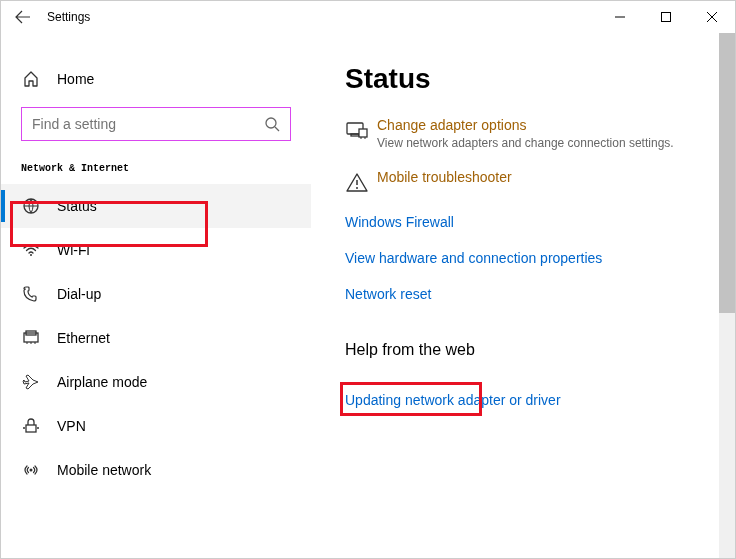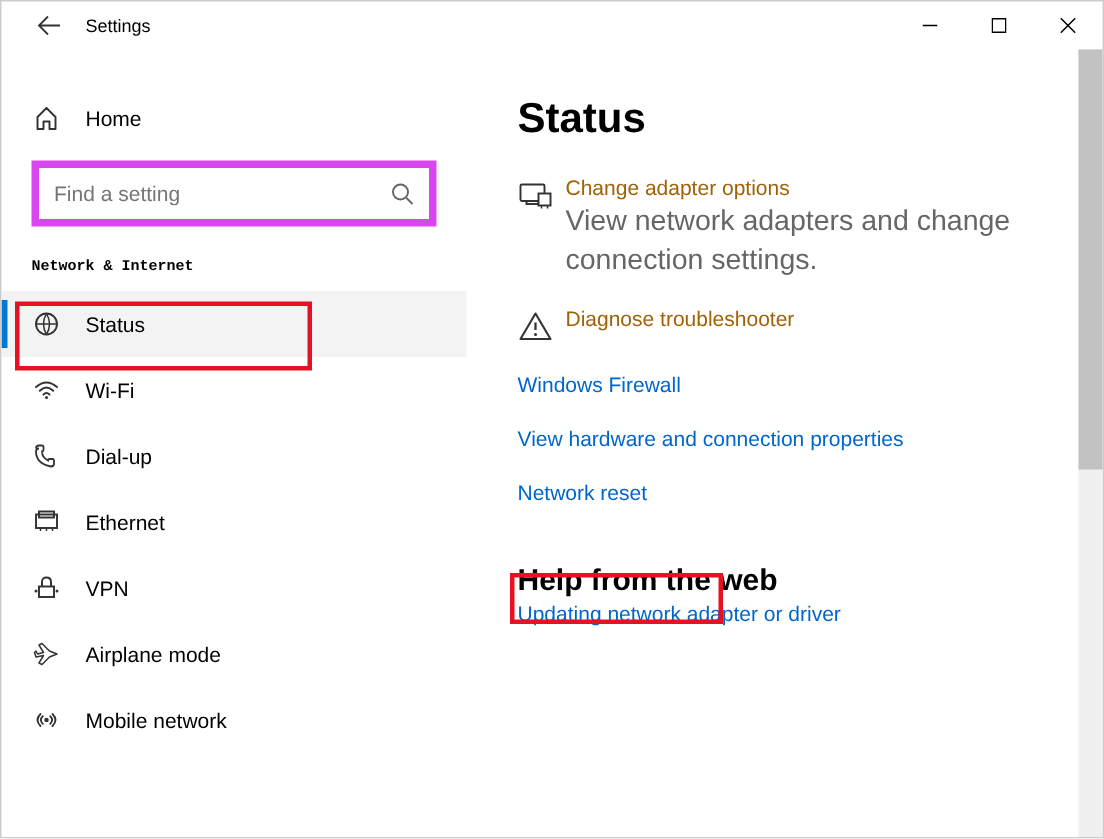--- a/index.html
+++ b/index.html
@@ -1,46 +1,46 @@
 <!DOCTYPE html>
 <html><head>
   <meta charset="utf-8">
   <style>
     * { margin: 0; padding: 0; box-sizing: border-box; font-family: "Segoe UI", Arial, sans-serif; }
     body { width: 736px; height: 559px; background: #fff; overflow: hidden; position: relative; }
     .window { width: 100%; height: 100%; display: flex; flex-direction: column; border: 1px solid #ccc; }
-    .titlebar { display: flex; align-items: center; height: 32px; padding-left: 16px; }
+    .titlebar { display: flex; align-items: center; height: 32px; padding-left: 6px; }
     .titlebar .back { width: 32px; height: 32px; display: flex; align-items: center; justify-content: center; cursor: pointer; }
     .titlebar .title { font-size: 12px; margin-left: 8px; color: #000; }
     .titlebar .spacer { flex: 1; }
     .winbtn { width: 46px; height: 32px; display: flex; align-items: center; justify-content: center; cursor: pointer; }
     .content { flex: 1; display: flex; overflow: hidden; }
     .sidebar { width: 310px; padding-top: 28px; display: flex; flex-direction: column; }
     .home { display: flex; align-items: center; padding: 0 20px; height: 36px; cursor: pointer; }
     .home .icon { width: 20px; display: flex; justify-content: center; }
     .home .label { font-size: 14px; margin-left: 16px; }
-    .searchbox { margin: 10px 20px 0 20px; height: 44px; border: 5px solid #d946ef; display: flex; align-items: center; padding: 0 10px; }
+    .searchbox { margin: 10px 20px 0 20px; height: 34px; border: 1px solid #d946ef; display: flex; align-items: center; padding: 0 10px; }
     .searchbox input { flex: 1; border: none; outline: none; font-size: 14px; color: #666; background: transparent; }
     .section-header { font-size: 10px; font-weight: 600; padding: 22px 20px 10px 20px; font-family: Liberation Mono, monospace; }
     .navlist { display: flex; flex-direction: column; }
     .navitem { display: flex; align-items: center; height: 44px; padding: 0 20px; cursor: pointer; position: relative; }
     .navitem .icon { width: 20px; display: flex; justify-content: center; color: #333; }
     .navitem .label { font-size: 14px; margin-left: 16px; color: #000; }
     .navitem.selected::before { content: ""; position: absolute; left: 0; top: 6px; bottom: 6px; width: 4px; background: #0078d4; }
     .navitem.selected { background: #f3f3f3; }
     .main { flex: 1; padding: 30px 34px 0 34px; overflow-y: auto; }
     .main h1 { font-size: 28px; font-weight: 600; margin-bottom: 22px; }
     .option { display: flex; margin-bottom: 18px; }
     .option .oicon { width: 32px; flex-shrink: 0; color: #333; padding-top: 2px; }
     .option .otext { flex: 1; }
     .option .otitle { font-size: 14px; color: #a16207; margin-bottom: 2px; }
-    .option .odesc { font-size: 19px; color: #666; line-height: 1.35; }
+    .option .odesc { font-size: 12px; color: #666; line-height: 1.35; }
     .link { font-size: 14px; color: #0066cc; cursor: pointer; display: inline-block; }
     .link-block { margin-bottom: 18px; }
-    .main h2 { font-size: 20px; font-weight: 700; margin-top: 38px; margin-bottom: 2px; }
+    .main h2 { font-size: 16px; font-weight: 400; margin-top: 38px; margin-bottom: 32px; }
     .highlight-red { border: 3px solid #e81123; position: absolute; pointer-events: none; }
     .scrollbar-track { position: absolute; right: 1px; top: 33px; bottom: 1px; width: 16px; background: #f0f0f0; }
     .scrollbar-thumb { position: absolute; top: 0; width: 100%; height: 280px; background: #c2c2c2; }
     svg { display: block; }
   </style>
 </head>
 <body>
 
 <div class="window">
   <div class="titlebar">
@@ -124,35 +124,35 @@
                 <line x1="5" y1="13" x2="5" y2="15" stroke="#333"></line>
                 <line x1="9" y1="13" x2="9" y2="15" stroke="#333"></line>
                 <line x1="13" y1="13" x2="13" y2="15" stroke="#333"></line>
               </svg>
           </span>
           <span class="label">Ethernet</span>
         </div>
         <div class="navitem">
           <span class="icon">
             <svg width="18" height="18" viewBox="0 0 18 18">
+                <path d="M16 9 L11 7 L6 2 L4 3 L7 8 L3 9 L2 7 L1 8 L2 11 L7 10 L4 15 L6 16 L11 11 L16 9 Z" stroke="#333" fill="none" stroke-width="1" stroke-linejoin="round"></path>
+              </svg>
+          </span>
+          <span class="label">Airplane mode</span>
+        </div>
+        <div class="navitem">
+          <span class="icon">
+            <svg width="18" height="18" viewBox="0 0 18 18">
                 <rect x="4" y="8" width="10" height="7" stroke="#333" fill="none" stroke-width="1.3"></rect>
                 <path d="M6 8 V5 Q6 2 9 2 Q12 2 12 5 V8" stroke="#333" fill="none" stroke-width="1.3"></path>
                 <circle cx="2" cy="11" r="1" fill="#333"></circle>
                 <circle cx="16" cy="11" r="1" fill="#333"></circle>
               </svg>
           </span>
           <span class="label">VPN</span>
-        </div>
-        <div class="navitem">
-          <span class="icon">
-            <svg width="18" height="18" viewBox="0 0 18 18">
-                <path d="M16 9 L11 7 L6 2 L4 3 L7 8 L3 9 L2 7 L1 8 L2 11 L7 10 L4 15 L6 16 L11 11 L16 9 Z" stroke="#333" fill="none" stroke-width="1" stroke-linejoin="round"></path>
-              </svg>
-          </span>
-          <span class="label">Airplane mode</span>
         </div>
         <div class="navitem">
           <span class="icon">
             <svg width="18" height="18" viewBox="0 0 18 18">
                 <circle cx="9" cy="9" r="1.5" fill="#333"></circle>
                 <path d="M5 5 Q1 9 5 13 M13 5 Q17 9 13 13 M6.5 6.5 Q4 9 6.5 11.5 M11.5 6.5 Q14 9 11.5 11.5" stroke="#333" fill="none" stroke-width="1.2" stroke-linecap="round"></path>
               </svg>
           </span>
           <span class="label">Mobile network</span>
         </div>
@@ -181,21 +181,21 @@
 
       <div class="option">
         <div class="oicon">
           <svg width="24" height="24" viewBox="0 0 24 24">
               <path d="M12 3 L22 20 H2 Z" stroke="#333" fill="none" stroke-width="1.4" stroke-linejoin="round"></path>
               <line x1="12" y1="9" x2="12" y2="14" stroke="#333" stroke-width="1.5"></line>
               <circle cx="12" cy="17" r="1" fill="#333"></circle>
             </svg>
         </div>
         <div class="otext">
-          <div class="otitle">Diagnose troubleshooter</div>
+          <div class="otitle">Mobile troubleshooter</div>
         </div>
       </div>
 
       <div class="link-block"><span class="link">Windows Firewall</span></div>
       <div class="link-block"><span class="link">View hardware and connection properties</span></div>
       <div class="link-block"><span class="link">Network reset</span></div>
 
       <h2>Help from the web</h2>
       <div class="link-block"><span class="link">Updating network adapter or driver</span></div>
     </div>

